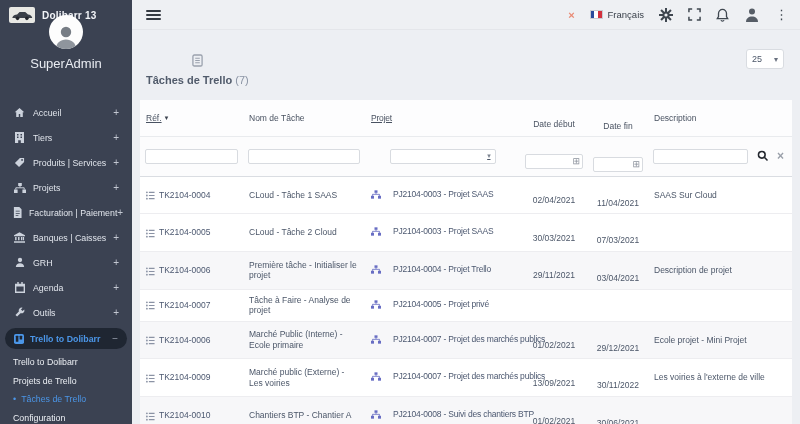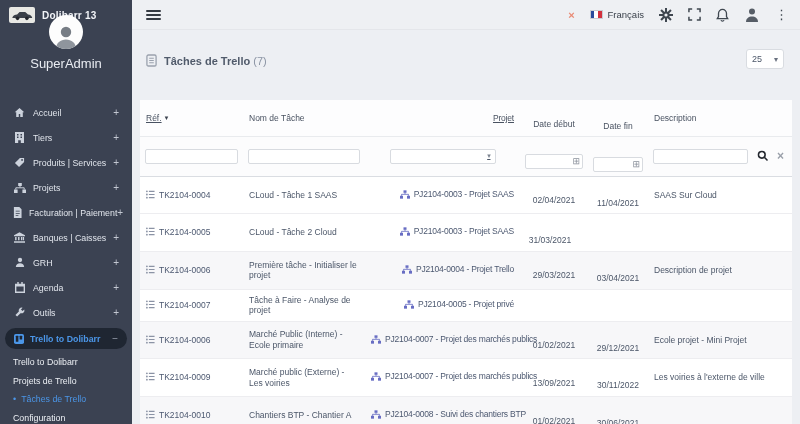--- a/index.html
+++ b/index.html
@@ -36,54 +36,54 @@
   .topbar-right { margin-left:auto; display:flex; align-items:center; gap:15px; }
   .lang-group { display:flex; align-items:center; gap:5px; }
   .close-x { color:#e98a74; font-weight:bold; font-size:11px; cursor:pointer; }
   .flag { width:13px; height:9px; display:flex; border:.5px solid #c9ccd2; }
   .flag i { flex:1; } .flag .b{background:#2a4b9b} .flag .w{background:#fff} .flag .r{background:#d2313d}
   .lang-label { font-size:9.5px; color:#3a414b; }
   .tb-ic { display:flex; align-items:center; cursor:pointer; }
   .kebab { font-size:13px; color:#3f4750; cursor:pointer; }
   
   .content { position:absolute; left:132px; top:30px; width:668px; height:394px; }
-  .page-head { position:absolute; left:14px; top:24px; display:flex; align-items:center; gap:7px; }
+  .page-head { position:absolute; left:14px; top:24px; display:flex; align-items:center; gap:7px;flex-direction:column; }
   .page-title { font-size:11px; font-weight:bold; color:#515b6b; }
   .page-count { font-size:11px; color:#8a93a3; font-weight:normal; }
   .page-size { position:absolute; right:16px; top:19px; width:38px; height:20px; background:#fff; border:1px solid #d9dce1; border-radius:3px; display:flex; align-items:center; justify-content:space-between; padding:0 5px; font-size:9px; color:#4b5668; cursor:pointer; }
   .page-size .chev { font-size:8px; color:#6a7280; }
   
   .table { position:absolute; left:8px; top:70px; width:652px; background:#fff; font-size:8.5px; }
   .trow { display:flex; align-items:center; border-bottom:1px solid #ededf0; background:#fff; }
   .cell { padding:5px 6px; line-height:1.25; }
   .c-ref { width:103px; }
   .c-name { width:122px; }
-  .c-project { width:155px; text-align:right; white-space:nowrap; letter-spacing:-.2px;text-decoration:underline; }
+  .c-project { width:155px; text-align:left; white-space:nowrap; letter-spacing:-.2px;text-decoration:underline; }
   .c-start { width:68px; text-align:center;margin-top:11px; }
   .c-end { width:60px; text-align:center;margin-top:16px; }
   .c-desc { flex:1; }
   .thead { background:#fdfdfe; color:#495261; border-bottom:1px solid #e9ebee; }
   .thead .cell { padding:5px 6px 4px 6px; white-space:nowrap; }
   .sort-link { text-decoration:underline; cursor:pointer;text-align:right; }
   .sort-caret { font-size:6px; vertical-align:1px; margin-left:2px; color:#3c434f; }
   .tfilter { border-bottom:1px solid #dadde2; background:#fcfcfd; }
   .tfilter .cell { padding:4px 5px; }
   .f-input { height:15px; border:1px solid #d8dbe0; border-radius:2px; background:#fff; width:100%; font-size:8px; padding:0 3px; color:#4b5668; outline:none; }
   .f-date { position:relative; display:flex; align-items:center; height:15px; border:1px solid #d8dbe0; border-radius:2px; background:#fff; }
   .f-date input { border:none; width:100%; height:100%; font-size:8px; padding:0 12px 0 3px; outline:none; background:transparent; }
   .f-date .cal { position:absolute; right:2px; color:#8b919c; font-size:9px; line-height:1; cursor:pointer; }
   .f-select { height:15px; border:1px solid #d8dbe0; border-radius:2px; background:#fff; display:flex; align-items:center; justify-content:flex-end; padding:0 4px; cursor:pointer; width:106px; margin:0 auto; }
   .f-select .chev { font-size:7px; color:#7c8априв390; color:#7c8390; }
   .f-desc-wrap { display:flex; align-items:center; gap:9px; }
   .f-desc-wrap input { width:95px; }
   .f-actions { margin-left:auto; display:flex; align-items:center; gap:8px; padding-right:3px; }
   .clear-x { color:#9aa0aa; font-size:12px; font-weight:bold; line-height:1; cursor:pointer; }
   .tbody .trow:nth-child(2n+3) { background:#f7f7f9; }
-  .ref-cell { display:flex; align-items:flex-start; gap:4px; color:#4c5870; cursor:pointer; }
-  .proj-link { display:inline-flex; align-items:center; gap:4px; color:#4c5870; cursor:pointer; }
+  .ref-cell { display:flex; align-items:flex-end; gap:4px; color:#4c5870; cursor:pointer; }
+  .proj-link { display:inline-flex; align-items:center; gap:12px; color:#4c5870; cursor:pointer; }
   .proj-ic { color:#686dc3; display:inline-flex; }
   .list-ic { color:#8b93a5; display:inline-flex; }
   .title-ic { color:#9aa1ad; display:flex; }
   svg { display:block; }
 </style>
 </head>
 <body>
 
 <div class="sidebar">
   <div class="sidebar-header">
@@ -388,21 +388,22 @@
               <span class="proj-ic">
                 <svg width="10" height="9" viewBox="0 0 12 10" fill="currentColor">
                   <rect x="4.2" width="3.6" height="3"></rect>
                   <rect y="6.5" width="3.6" height="3.5"></rect>
                   <rect x="8.4" y="6.5" width="3.6" height="3.5"></rect>
                   <path d="M6 3v1.5M1.8 6.5V4.8h8.4v1.7" fill="none" stroke="currentColor"></path>
                 </svg>
               </span>
               <span>PJ2104-0003 - Projet SAAS</span>
             </span></div>
-        <div class="cell c-end">31/03/2021</div>
+        <div class="cell c-start">30/03/2021</div>
+        <div class="cell c-end">07/03/2021</div>
         <div class="cell c-desc"></div>
       </div>
       <div class="trow">
         <div class="cell c-ref">
             <span class="ref-cell">
               <span class="list-ic">
                 <svg width="9" height="9" viewBox="0 0 10 10" fill="currentColor">
                   <circle cx="1" cy="1.5" r="1"></circle>
                   <circle cx="1" cy="5" r="1"></circle>
                   <circle cx="1" cy="8.5" r="1"></circle>
@@ -417,21 +418,21 @@
               <span class="proj-ic">
                 <svg width="10" height="9" viewBox="0 0 12 10" fill="currentColor">
                   <rect x="4.2" width="3.6" height="3"></rect>
                   <rect y="6.5" width="3.6" height="3.5"></rect>
                   <rect x="8.4" y="6.5" width="3.6" height="3.5"></rect>
                   <path d="M6 3v1.5M1.8 6.5V4.8h8.4v1.7" fill="none" stroke="currentColor"></path>
                 </svg>
               </span>
               <span>PJ2104-0004 - Projet Trello</span>
             </span></div>
-        <div class="cell c-start">29/03/2021</div>
+        <div class="cell c-start">29/11/2021</div>
         <div class="cell c-end">03/04/2021</div>
         <div class="cell c-desc">Description de projet</div>
       </div>
       <div class="trow">
         <div class="cell c-ref">
             <span class="ref-cell">
               <span class="list-ic">
                 <svg width="9" height="9" viewBox="0 0 10 10" fill="currentColor">
                   <circle cx="1" cy="1.5" r="1"></circle>
                   <circle cx="1" cy="5" r="1"></circle>

